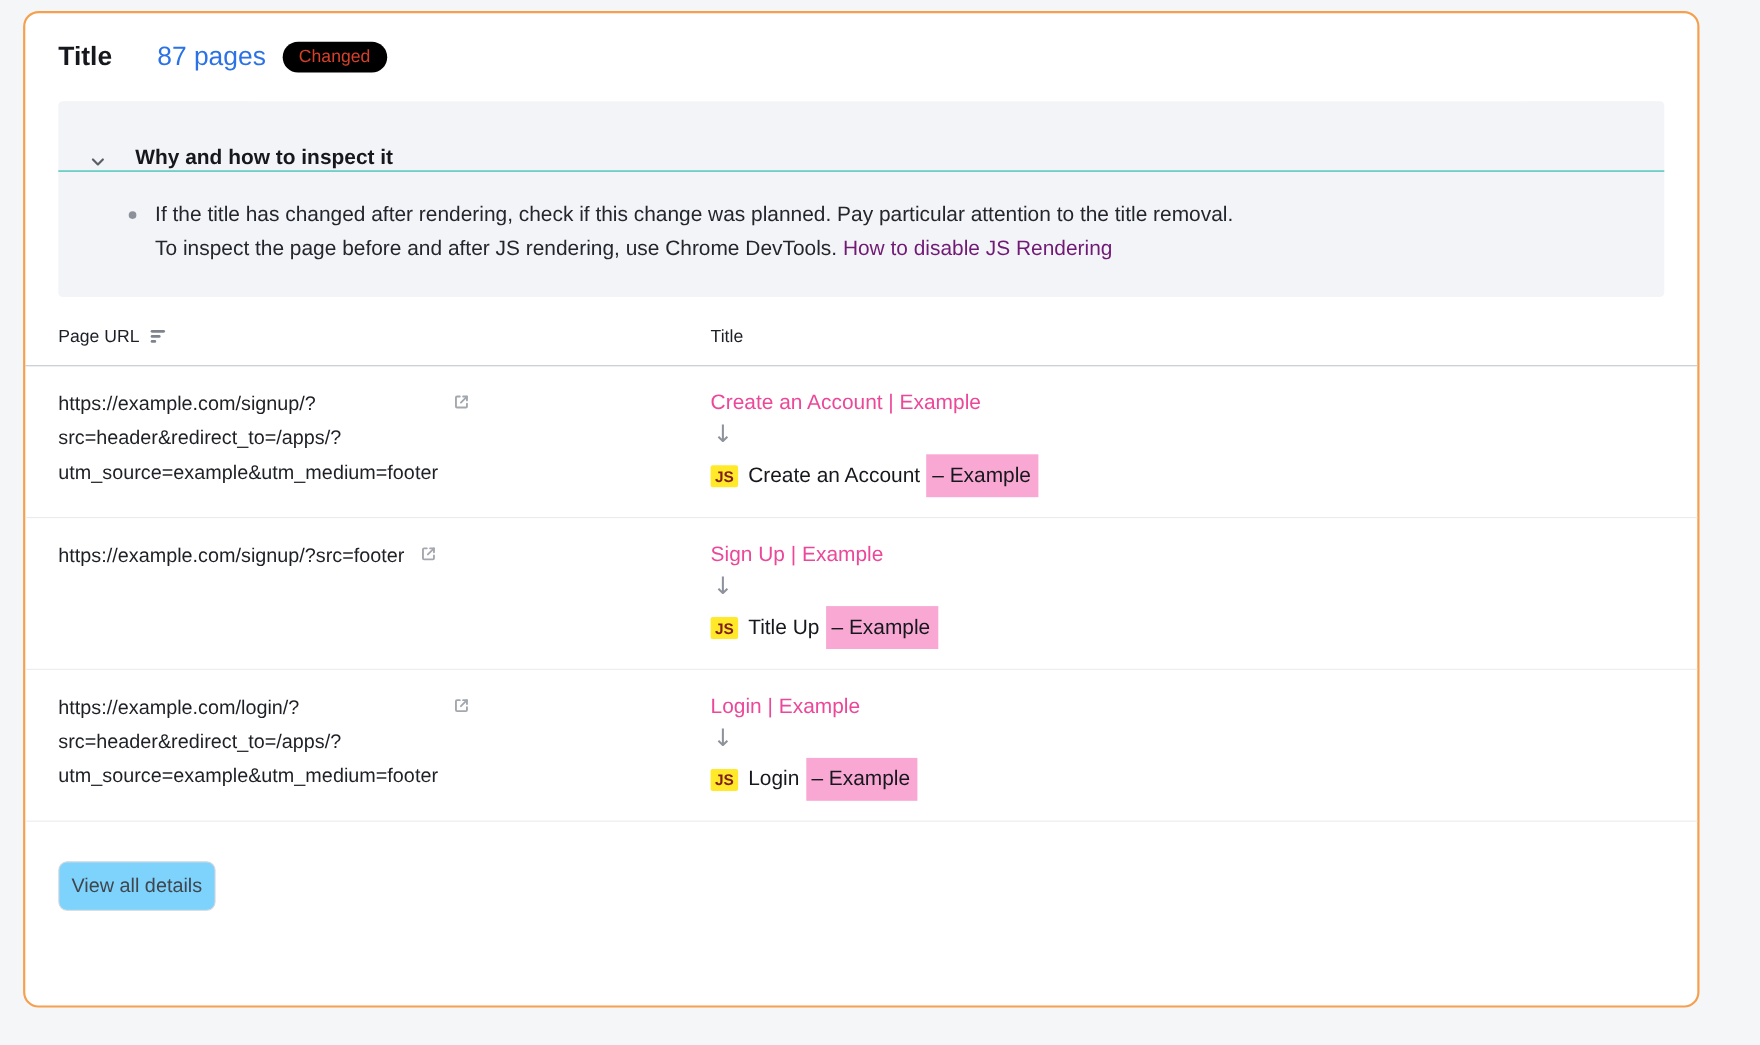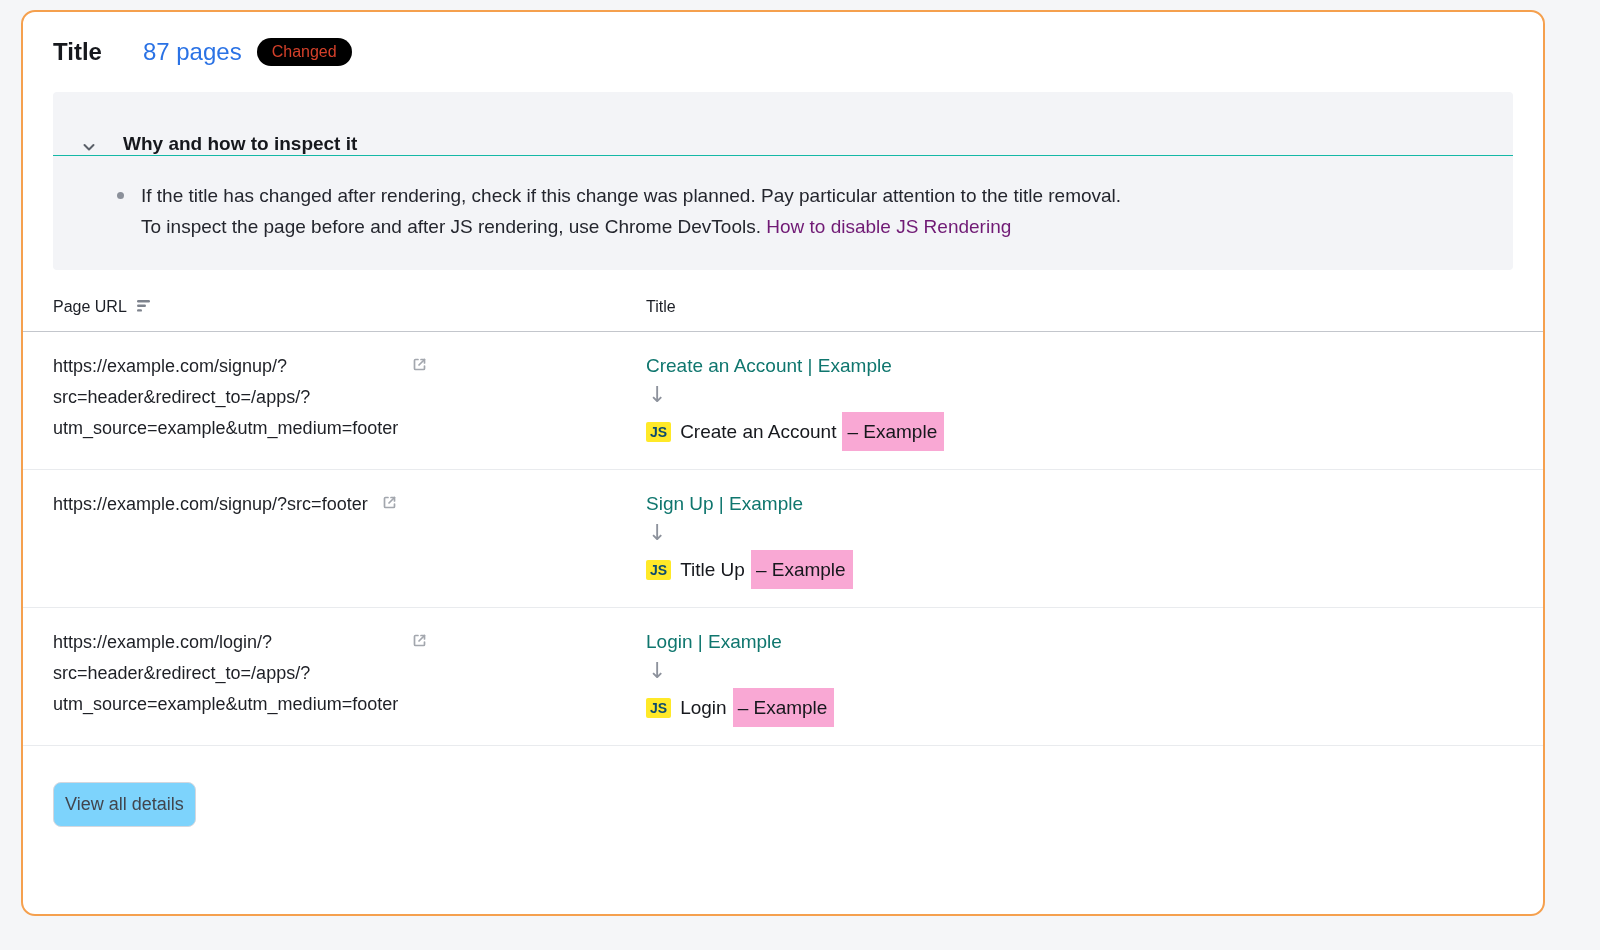--- a/index.html
+++ b/index.html
@@ -85,32 +85,32 @@
     gap: 13px;
     padding-right: 20px;
     font-size: 18px;
     line-height: 31px;
     color: #1e2026;
   }
   .cell-url.spread { justify-content: flex-start; }
   .url-text { word-break: break-all; }
   .ext-icon { display: inline-flex; margin-top: 5px; cursor: pointer; flex: 0 0 auto; }
   .cell-title { font-size: 19px; }
-  .title-before { color: #0f766e; line-height: 30px; }
+  .title-before { color: #ec4899; line-height: 30px; }
   .title-arrow {
     color: #8d929c;
     font-size: 22px;
     line-height: 28px;
     padding-left: 2px;
     font-family: "DejaVu Sans", sans-serif;
   }
   .title-after { display: flex; align-items: center; margin-top: 3px; line-height: 33px; color: #16181d; }
   .js-badge {
     background: #ffe928;
-    color: #0c4a6e;
+    color: #7f1d1d;
     font-size: 14px;
     font-weight: 700;
     padding: 3px 4px;
     border-radius: 2px;
     margin-right: 9px;
     line-height: 1;
   }
   .hl { background: #f9a8d4; padding: 3px 7px 3px 5px; margin-left: 6px; }
   
   .card-footer { padding: 36px 30px; }

